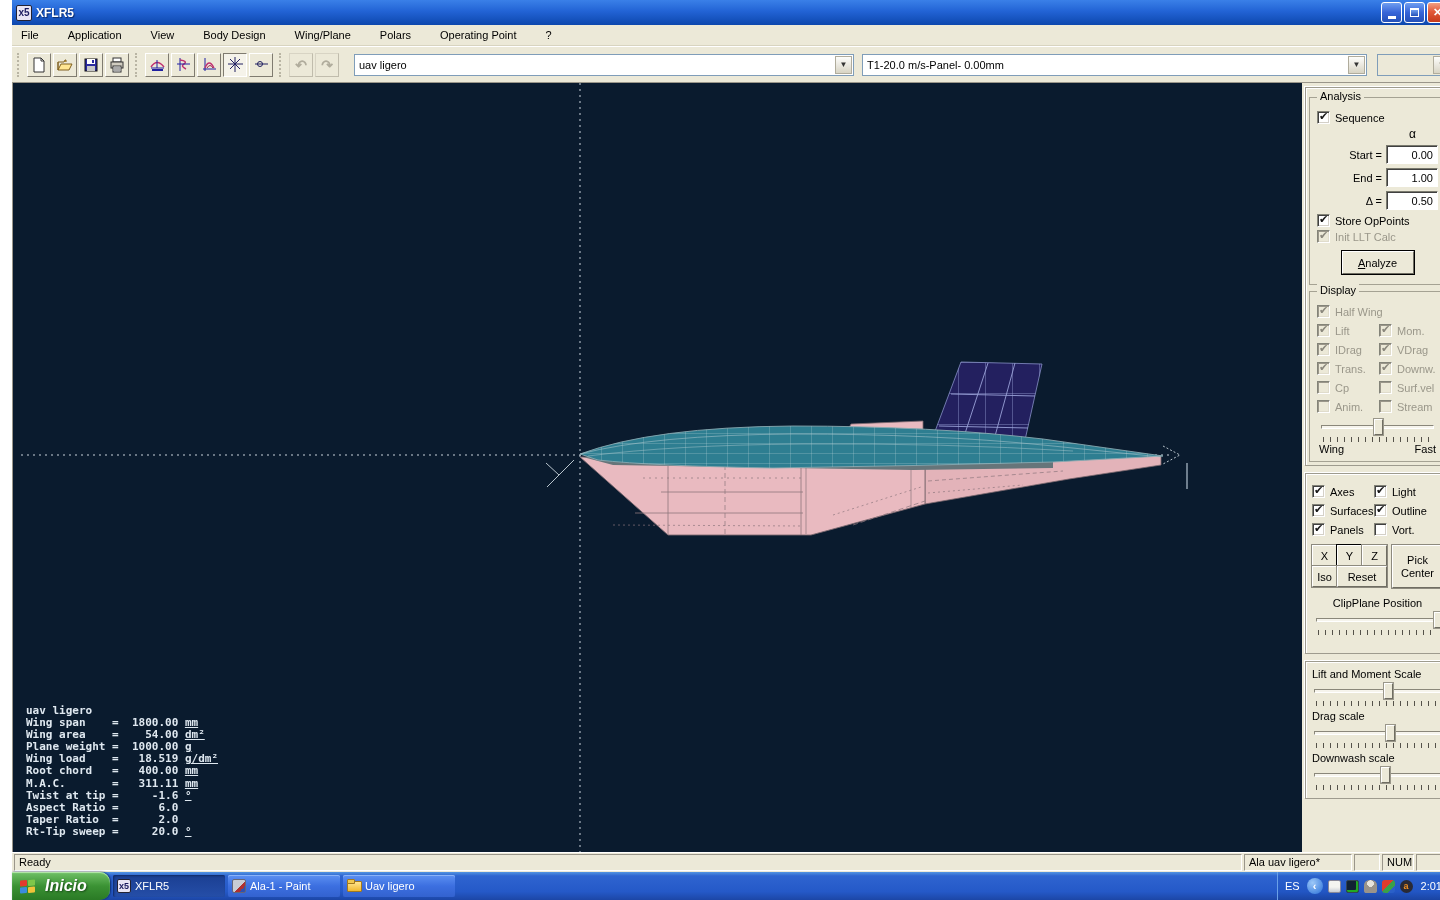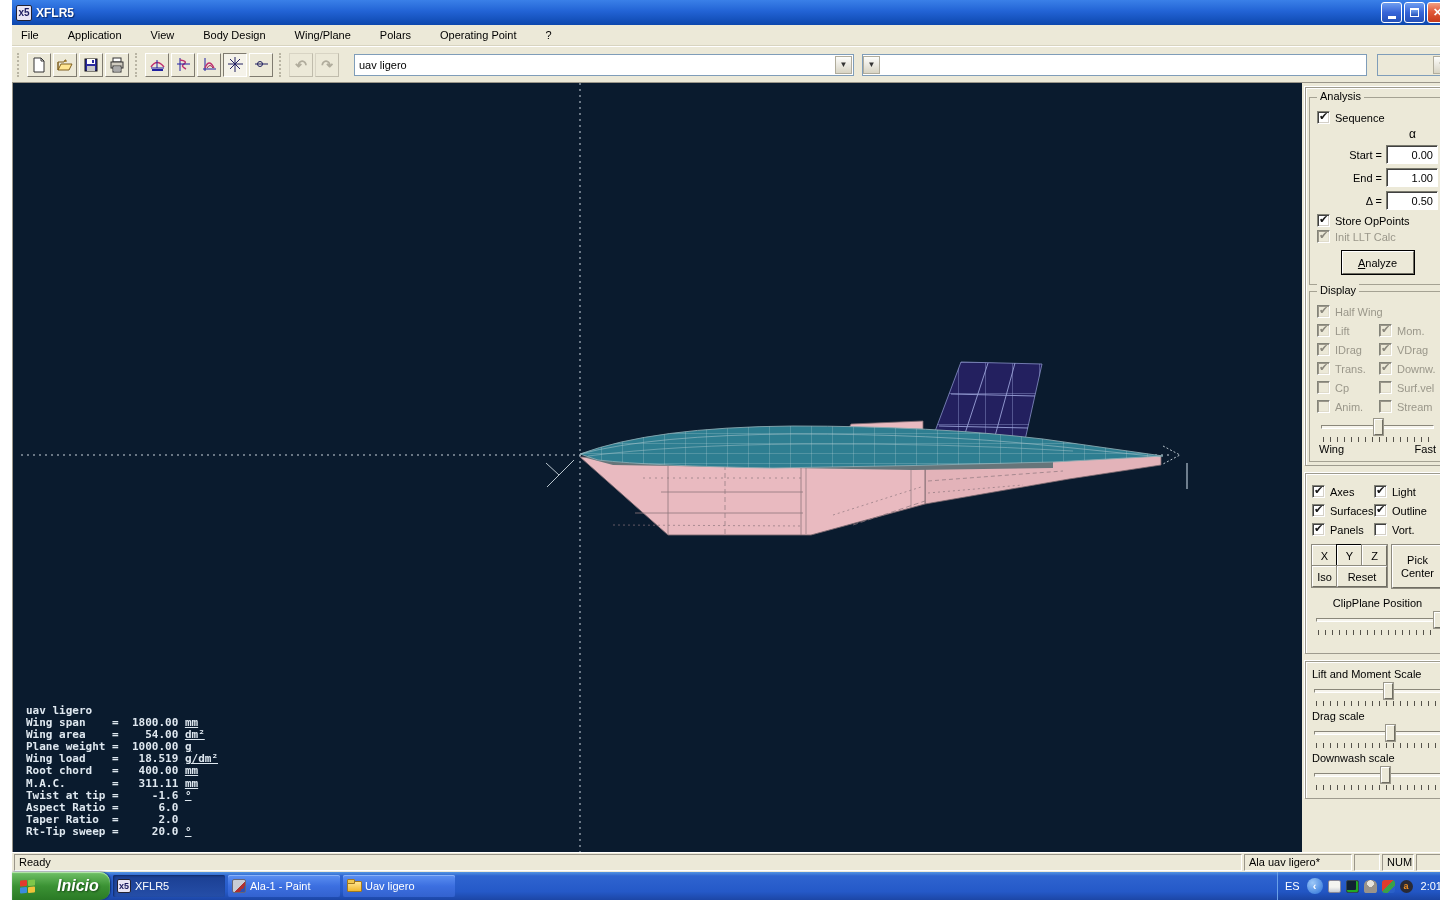--- a/index.html
+++ b/index.html
@@ -117,21 +117,21 @@
   .sp-num { width:32px; }
   .sp-b2 { width:34px; }
 
   
   .taskbar { position:absolute; top:872px; left:0; width:1440px; height:28px;
     background:linear-gradient(180deg,#5294e2 0%,#2e64d0 14%,#2559c8 70%,#1c46a6 100%); display:flex; align-items:center; }
   .start-btn { width:98px; height:28px; border-radius:0 10px 10px 0;
     background:linear-gradient(180deg,#71c268 0%,#3b9234 50%,#2a7a25 100%);
     box-shadow:inset 0 1px 1px #b8e8b0, 1px 0 2px #0a2a6a;
     color:#fff; font-size:16px; font-style:italic; font-weight:bold; text-shadow:1px 1px 2px #1a4a18;
-    display:flex; align-items:center; gap:22px; padding-left:8px; }
+    display:flex; align-items:center; gap:10px; padding-left:8px; }
   .winflag { width:15px; height:13px; display:grid; grid-template-columns:7px 7px; grid-template-rows:6px 6px; gap:1px; transform:skewY(-4deg); }
   .winflag i { border-radius:1px; }
   .wf-r { background:#e23a2e; } .wf-g { background:#7ec74a; } .wf-b { background:#3b8cde; } .wf-y { background:#f0c33a; }
   .taskbtn { height:22px; width:112px; margin-left:3px; border-radius:2px; color:#fff;
     background:linear-gradient(180deg,#5c90f2 0%,#3c6fe0 50%,#3362cf 100%); box-shadow:inset 0 1px 0 #8ab2f8;
     display:flex; align-items:center; gap:4px; padding:0 4px; white-space:nowrap; overflow:hidden; }
   .taskbtn.active { background:linear-gradient(180deg,#1b3f92 0%,#254ea8 100%); box-shadow:inset 1px 1px 2px #102a66; }
   .task-icon { width:14px; height:14px; flex:none; border-radius:2px; display:flex; align-items:center; justify-content:center; font-size:9px; font-weight:bold; }
   .icon-x5 { background:#e8e4f4; color:#1a1a5e; border:1px solid #223; }
   .icon-paint { background:linear-gradient(135deg,#c8ccd4 0 55%,#b03030 55% 75%,#3050b0 75%); border:1px solid #667; }
@@ -257,20 +257,21 @@
         <span class="undo-glyph">↶</span>
       </div>
     <div class="tbtn disabled">
         <span class="undo-glyph">↷</span>
       </div>
     <div class="combo combo-plane">
       <span class="cb-text">uav ligero</span>
       <span class="cb-arrow">▼</span>
     </div>
     <div class="combo combo-polar">
+      <span class="cb-text">T1-20.0 m/s-Panel-  0.00mm</span>
       <span class="cb-arrow">▼</span>
     </div>
     <div class="combo combo-opp disabled">
       <span class="cb-text"></span>
       <span class="cb-arrow">▼</span>
     </div>
   </div>
 
   <div class="main">
 

